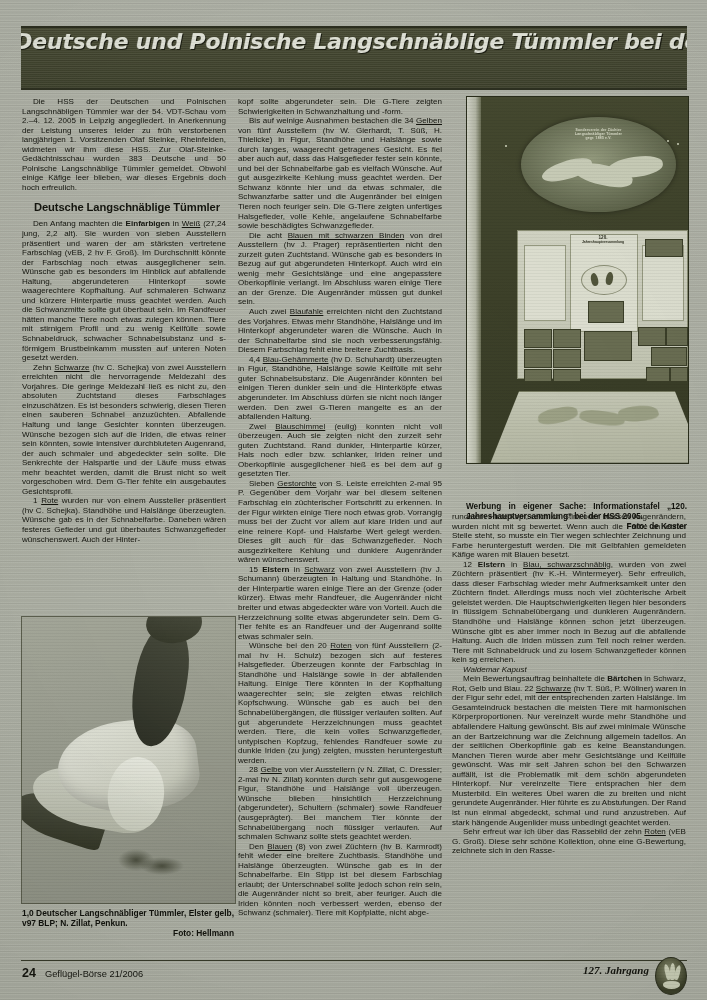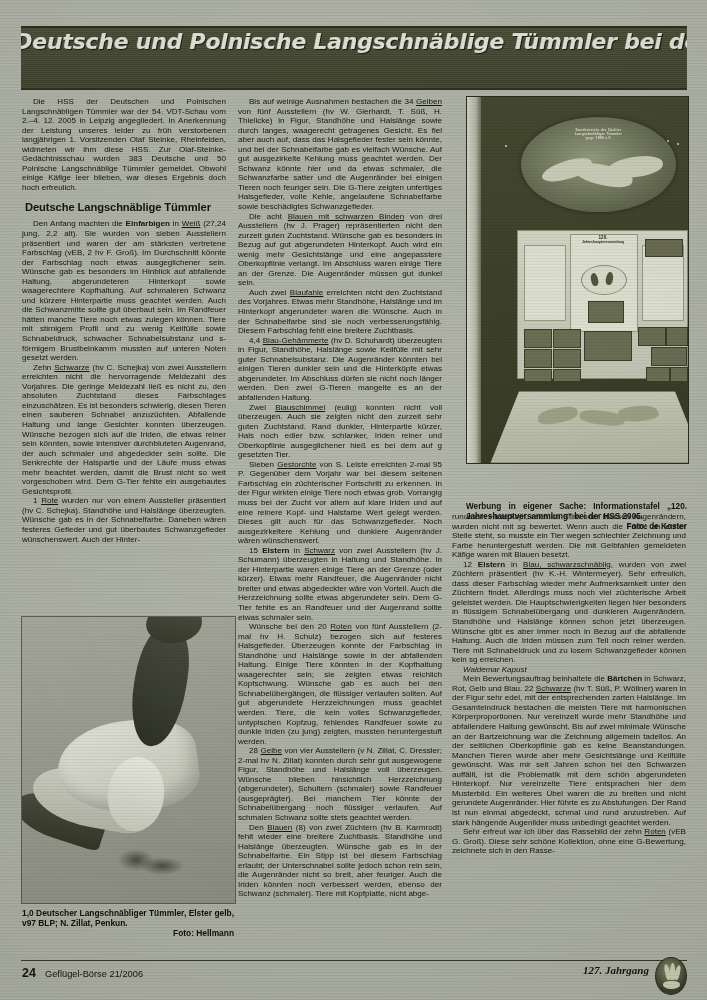--- a/index.html
+++ b/index.html
@@ -61,21 +61,21 @@
     font-family:"Liberation Sans", sans-serif;
     font-size:8.05px;
     line-height:9.55px;
     text-align:justify;
     color:#15160f;
     -webkit-font-smoothing:none;
   }
   .col p{margin:0; text-indent:11px;}
   .col p.noind{text-indent:0;}
   .col h2{
-    margin:9px 0 5px 3px;
+    margin:9px 0 5px 12px;
     font-size:11.2px; line-height:13px;
     font-weight:bold; letter-spacing:-0.1px;
     text-indent:0; text-align:left;
   }
   .col b{font-weight:bold;margin-top:44px;}
   .col u{text-decoration:underline; text-underline-offset:1px;}
   .col i{font-style:italic;}
   .sig{display:block; text-align:left; font-style:italic;}
 
   #col1{left:22px;  top:97px;  width:204px; height:500px;}
@@ -233,20 +233,21 @@
 
   <div class="col" id="col1">
     <p>Die HSS der Deutschen und Polnischen Langschnäbligen Tümmler war der 54. VDT-Schau vom 2.–4. 12. 2005 in Leipzig angegliedert. In Anerkennung der Leistung unseres leider zu früh verstorbenen langjährigen 1. Vorsitzenden Olaf Steinke, Rheinfelden, widmeten wir ihm diese HSS. Zur Olaf-Steinke-Gedächtnisschau wurden 383 Deutsche und 50 Polnische Langschnäblige Tümmler gemeldet. Obwohl einige Käfige leer blieben, war dieses Ergebnis doch hoch erfreulich.</p>
     <h2>Deutsche Langschnäblige Tümmler</h2>
     <p><span>Den Anfang machten die </span><b>Einfarbigen</b><span> in </span><u>Weiß</u><span> (27,24 jung, 2,2 alt). Sie wurden von sieben Ausstellern präsentiert und waren der am stärksten vertretene Farbschlag (vEB, 2 hv F. Groß). Im Durchschnitt könnte der Farbschlag noch etwas ausgeglichener sein. Wünsche gab es besonders im Hinblick auf abfallende Haltung, abgerundeteren Hinterkopf sowie waagerechtere Kopfhaltung. Auf schmaleren Schwanz und kürzere Hinterpartie muss geachtet werden. Auch die Schwanzmitte sollte gut überbaut sein. Im Randfeuer hätten manche Tiere noch etwas zulegen können. Tiere mit stirnigem Profil und zu wenig Keilfülle sowie Schnabeldruck, schwacher Schnabelsubstanz und s-förmigem Brustbeinkamm mussten auf unteren Noten gesetzt werden.</span></p>
     <p><span>Zehn </span><u>Schwarze</u><span> (hv C. Schejka) von zwei Ausstellern erreichten nicht die hervorragende Meldezahl des Vorjahres. Die geringe Meldezahl ließ es nicht zu, den absoluten Zuchtstand dieses Farbschlages einzuschätzen. Es ist besonders schwierig, diesen Tieren einen sauberen Schnabel anzuzüchten. Abfallende Haltung und lange Gesichter konnten überzeugen. Wünsche bezogen sich auf die Iriden, die etwas reiner sein könnten, sowie intensiver durchbluteten Augenrand, der auch schmaler und abgedeckter sein sollte. Die Senkrechte der Halspartie und der Läufe muss etwas mehr beachtet werden, damit die Brust nicht so weit vorgeschoben wird. Dem G-Tier fehlte ein ausgebautes Gesichtsprofil.</span></p>
     <p><span>1 </span><u>Rote</u><span> wurden nur von einem Aussteller präsentiert (hv C. Schejka). Standhöhe und Halslänge überzeugten. Wünsche gab es in der Schnabelfarbe. Daneben wären festeres Gefieder und gut überbautes Schwanzgefieder wünschenswert. Auch der Hinter-</span></p>
   </div>
 
   <div class="col" id="col2">
+    <p class="noind">kopf sollte abgerundeter sein. Die G-Tiere zeigten Schwierigkeiten in Schwanzhaltung und -form.</p>
     <p><span>Bis auf weinige Ausnahmen bestachen die 34 </span><u>Gelben</u><span> von fünf Ausstellern (hv W. Gierhardt, T. Süß, H. Thielicke) in Figur, Standhöhe und Halslänge sowie durch langes, waagerecht getragenes Gesicht. Es fiel aber auch auf, dass das Halsgefieder fester sein könnte, und bei der Schnabelfarbe gab es vielfach Wünsche. Auf gut ausgezirkelte Kehlung muss geachtet werden. Der Schwanz könnte hier und da etwas schmaler, die Schwanzfarbe satter und die Augenränder bei einigen Tieren noch feuriger sein. Die G-Tiere zeigten unfertiges Halsgefieder, volle Kehle, angelaufene Schnabelfarbe sowie beschädigtes Schwanzgefieder.</span></p>
     <p><span>Die acht </span><u>Blauen mit schwarzen Binden</u><span> von drei Ausstellern (hv J. Prager) repräsentierten nicht den zurzeit guten Zuchtstand. Wünsche gab es besonders in Bezug auf gut abgerundeten Hinterkopf. Auch wird ein wenig mehr Gesichtslänge und eine angepasstere Oberkopflinie verlangt. Im Abschluss waren einige Tiere an der Grenze. Die Augenränder müssen gut dunkel sein.</span></p>
     <p><span>Auch zwei </span><u>Blaufahle</u><span> erreichten nicht den Zuchtstand des Vorjahres. Etwas mehr Standhöhe, Halslänge und im Hinterkopf abgerundeter waren die Wünsche. Auch in der Schnabelfarbe sind sie noch verbesserungsfähig. Diesem Farbschlag fehlt eine breitere Zuchtbasis.</span></p>
     <p><span>4,4 </span><u>Blau-Gehämmerte</u><span> (hv D. Schuhardt) überzeugten in Figur, Standhöhe, Halslänge sowie Keilfülle mit sehr guter Schnabelsubstanz. Die Augenränder könnten bei einigen Tieren dunkler sein und die Hinterköpfe etwas abgerundeter. Im Abschluss dürfen sie nicht noch länger werden. Den zwei G-Tieren mangelte es an der abfallenden Haltung.</span></p>
     <p><span>Zwei </span><u>Blauschimmel</u><span> (eulig) konnten nicht voll überzeugen. Auch sie zeigten nicht den zurzeit sehr guten Zuchtstand. Rand dunkler, Hinterpartie kürzer, Hals noch edler bzw. schlanker, Iriden reiner und Oberkopflinie ausgeglichener hieß es bei dem auf g gesetzten Tier.</span></p>
     <p><span>Sieben </span><u>Gestorchte</u><span> von S. Leiste erreichten 2-mal 95 P. Gegenüber dem Vorjahr war bei diesem seltenen Farbschlag ein züchterischer Fortschritt zu erkennen. In der Figur wirkten einige Tiere noch etwas grob. Vorrangig muss bei der Zucht vor allem auf klare Iriden und auf eine reinere Kopf- und Halsfarbe Wert gelegt werden. Dieses gilt auch für das Schwanzgefieder. Noch ausgezirkeltere Kehlung und dunklere Augenränder wären wünschenswert.</span></p>
     <p><span>15 </span><b>Elstern</b><span> in </span><u>Schwarz</u><span> von zwei Ausstellern (hv J. Schumann) überzeugten in Haltung und Standhöhe. In der Hinterpartie waren einige Tiere an der Grenze (oder kürzer). Etwas mehr Randfeuer, die Augenränder nicht breiter und etwas abgedeckter wäre von Vorteil. Auch die Herzzeichnung sollte etwas abgerundeter sein. Dem G-Tier fehlte es an Randfeuer und der Augenrand sollte etwas schmaler sein.</span></p>
     <p><span>Wünsche bei den 20 </span><u>Roten</u><span> von fünf Ausstellern (2-mal hv H. Schulz) bezogen sich auf festeres Halsgefieder. Überzeugen konnte der Farbschlag in Standhöhe und Halslänge sowie in der abfallenden Haltung. Einige Tiere könnten in der Kopfhaltung waagerechter sein; sie zeigten etwas reichlich Kopfschwung. Wünsche gab es auch bei den Schnabelübergängen, die flüssiger verlaufen sollten. Auf gut abgerundete Herzzeichnungen muss geachtet werden. Tiere, die kein volles Schwanzgefieder, untypischen Kopfzug, fehlendes Randfeuer sowie zu dunkle Iriden (zu jung) zeigten, mussten heruntergestuft werden.</span></p>
     <p><span>28 </span><u>Gelbe</u><span> von vier Ausstellern (v N. Zillat, C. Dressler; 2-mal hv N. Zillat) konnten durch sehr gut ausgewogene Figur, Standhöhe und Halslänge voll überzeugen. Wünsche blieben hinsichtlich Herzzeichnung (abgerundeter), Schultern (schmaler) sowie Randfeuer (ausgeprägter). Bei manchem Tier könnte der Schnabelübergang noch flüssiger verlaufen. Auf schmalen Schwanz sollte stets geachtet werden.</span></p>
     <p><span>Den </span><u>Blauen</u><span> (8) von zwei Züchtern (hv B. Karmrodt) fehlt wieder eine breitere Zuchtbasis. Standhöhe und Halslänge überzeugten. Wünsche gab es in der Schnabelfarbe. Ein Stipp ist bei diesem Farbschlag erlaubt; der Unterschnabel sollte jedoch schon rein sein, die Augenränder nicht so breit, aber feuriger. Auch die Iriden könnten noch verbessert werden, ebenso der Schwanz (schmaler). Tiere mit Kopfplatte, nicht abge-</span></p>

